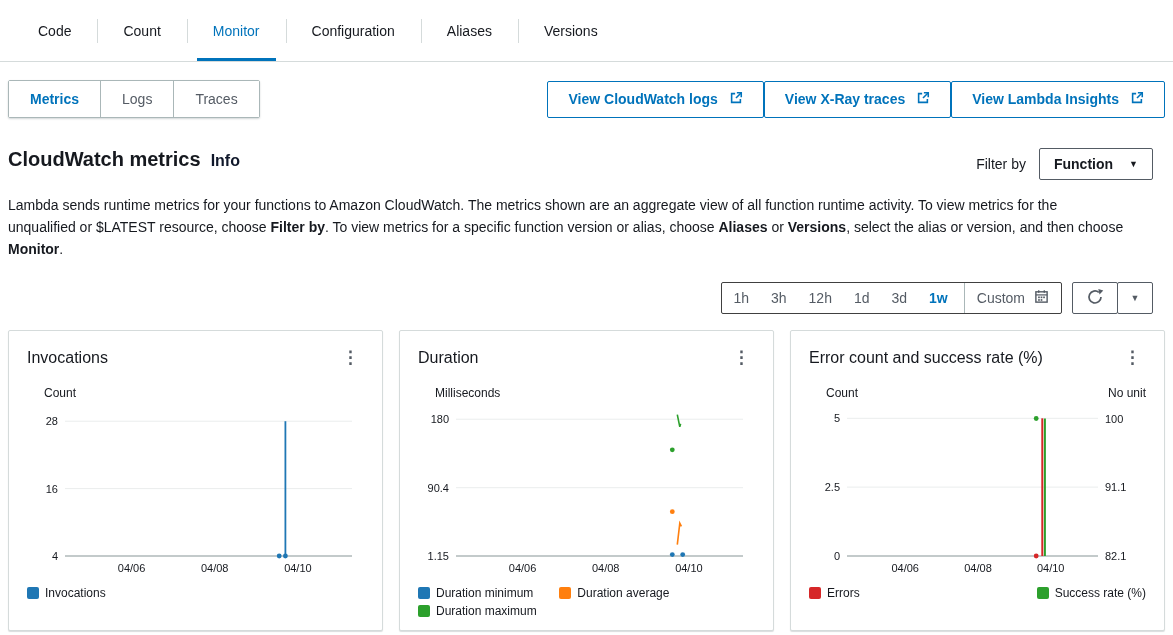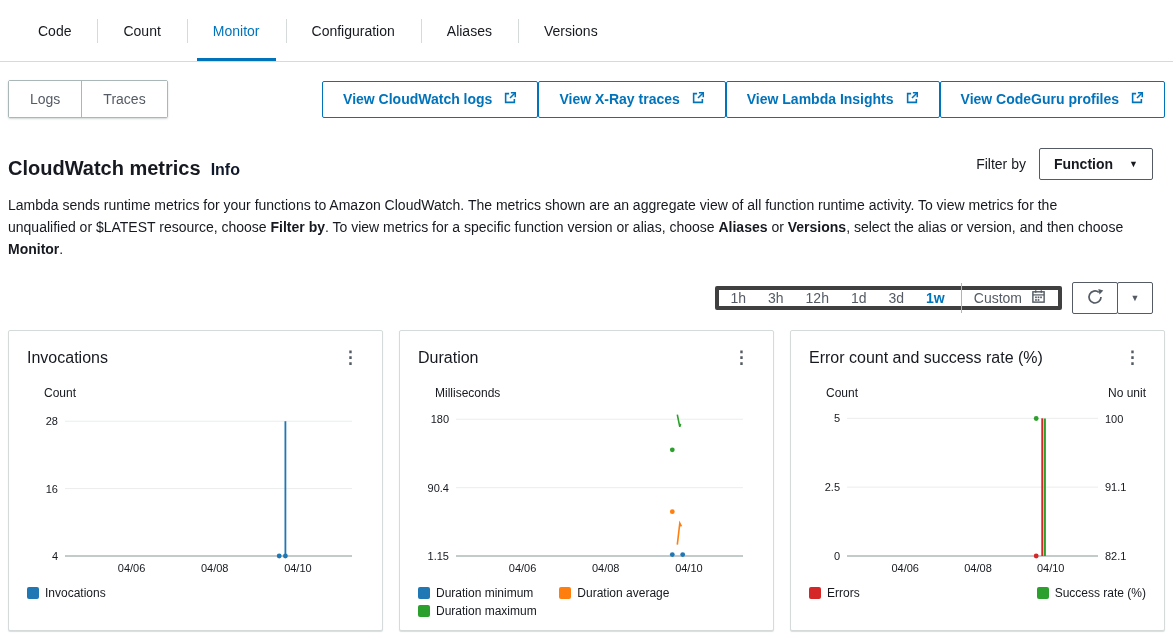--- a/index.html
+++ b/index.html
@@ -15,35 +15,35 @@
   .subbar{display:flex;justify-content:space-between;align-items:center;padding:18px 8px 0 8px}
   .seg{display:flex;border:1px solid #aab7b8;border-radius:2px;box-shadow:0 1px 2px rgba(0,28,36,.18);background:#fff}
   .seg-item{padding:10px 21px;color:#545b64;cursor:pointer;background:#fff}
   .seg-item+.seg-item{border-left:1px solid #aab7b8}
   .seg-item.active{color:#0073bb;font-weight:700}
   .actions{display:flex;}
   .btn-blue{display:flex;align-items:center;gap:11px;border:1px solid #0073bb;background:#fff;color:#0073bb;
             font-weight:700;font-size:14px;padding:9px 20px;border-radius:2px;cursor:pointer;
             font-family:"Liberation Sans",sans-serif}
   
-  .head-row{display:flex;align-items:flex-end;justify-content:space-between;padding:30px 20px 0 8px}
+  .head-row{display:flex;align-items:flex-start;justify-content:space-between;padding:30px 20px 0 8px}
   .title-wrap{display:flex;align-items:baseline}
   h1{font-size:20px;font-weight:700}
   .info{color:#0f172a;font-weight:700;font-size:16px;margin-left:10px;cursor:pointer}
   .filter{display:flex;align-items:center;gap:13px}
   .dd-btn{display:flex;align-items:center;gap:16px;border:1px solid #545b64;border-radius:2px;background:#fff;
           font-weight:700;font-size:14px;color:#16191f;padding:7px 14px;cursor:pointer;
           font-family:"Liberation Sans",sans-serif}
   .caret{font-size:9px;line-height:1}
   
   .desc{padding:14px 48px 0 8px;line-height:22px}
   .b{font-weight:700}
   
   .toolbar{display:flex;justify-content:flex-end;align-items:center;gap:10px;padding:22px 20px 0 0}
-  .range{display:flex;align-items:center;border:4px solid #404040;border-radius:2px;height:24px;background:#fff}
+  .range{display:flex;align-items:center;border:1px solid #404040;border-radius:2px;height:32px;background:#fff}
   .range-opt{padding:0 11px;color:#545b64;cursor:pointer;line-height:30px}
   .range-opt.active{color:#0073bb;font-weight:700}
   .range-div{width:1px;height:30px;background:#aab7b8;margin-left:5px}
   .custom{display:flex;align-items:center;gap:9px;padding:0 12px;color:#545b64;cursor:pointer}
   .icon-btn{height:32px;display:flex;align-items:center;justify-content:center;border:1px solid #545b64;
             background:#fff;border-radius:2px;cursor:pointer;color:#545b64}
   .refresh-btn{width:46px}
   .dd-small{width:36px;margin-left:-1px}
   
   .charts{display:flex;gap:16px;padding:16px 8px 0 8px}
@@ -78,20 +78,21 @@
   <div class="tab">
       <span>Aliases</span>
     </div>
   <div class="tab">
       <span>Versions</span>
     </div>
 </nav>
 
 <div class="subbar">
   <div class="seg">
+    <div class="seg-item active"><span>Metrics</span></div>
     <div class="seg-item"><span>Logs</span></div>
     <div class="seg-item"><span>Traces</span></div>
   </div>
   <div class="actions">
     <button class="btn-blue">
       <span>View CloudWatch logs</span>
       <span><svg viewBox="0 0 16 16" width="14" height="14">
             <path d="M13 9v4H3V3h4" fill="none" stroke="#0073bb" stroke-width="1.8"></path>
             <path d="M9 2h5v5" fill="none" stroke="#0073bb" stroke-width="1.8"></path>
             <path d="M14 2L8 8" stroke="#0073bb" stroke-width="1.8"></path>
@@ -100,28 +101,20 @@
     <button class="btn-blue">
       <span>View X-Ray traces</span>
       <span><svg viewBox="0 0 16 16" width="14" height="14">
             <path d="M13 9v4H3V3h4" fill="none" stroke="#0073bb" stroke-width="1.8"></path>
             <path d="M9 2h5v5" fill="none" stroke="#0073bb" stroke-width="1.8"></path>
             <path d="M14 2L8 8" stroke="#0073bb" stroke-width="1.8"></path>
           </svg></span>
     </button>
     <button class="btn-blue">
       <span>View Lambda Insights</span>
-      <span><svg viewBox="0 0 16 16" width="14" height="14">
-            <path d="M13 9v4H3V3h4" fill="none" stroke="#0073bb" stroke-width="1.8"></path>
-            <path d="M9 2h5v5" fill="none" stroke="#0073bb" stroke-width="1.8"></path>
-            <path d="M14 2L8 8" stroke="#0073bb" stroke-width="1.8"></path>
-          </svg></span>
-    </button>
-    <button class="btn-blue">
-      <span>View CodeGuru profiles</span>
       <span><svg viewBox="0 0 16 16" width="14" height="14">
             <path d="M13 9v4H3V3h4" fill="none" stroke="#0073bb" stroke-width="1.8"></path>
             <path d="M9 2h5v5" fill="none" stroke="#0073bb" stroke-width="1.8"></path>
             <path d="M14 2L8 8" stroke="#0073bb" stroke-width="1.8"></path>
           </svg></span>
     </button>
   </div>
 </div>
 
 <div class="head-row">

